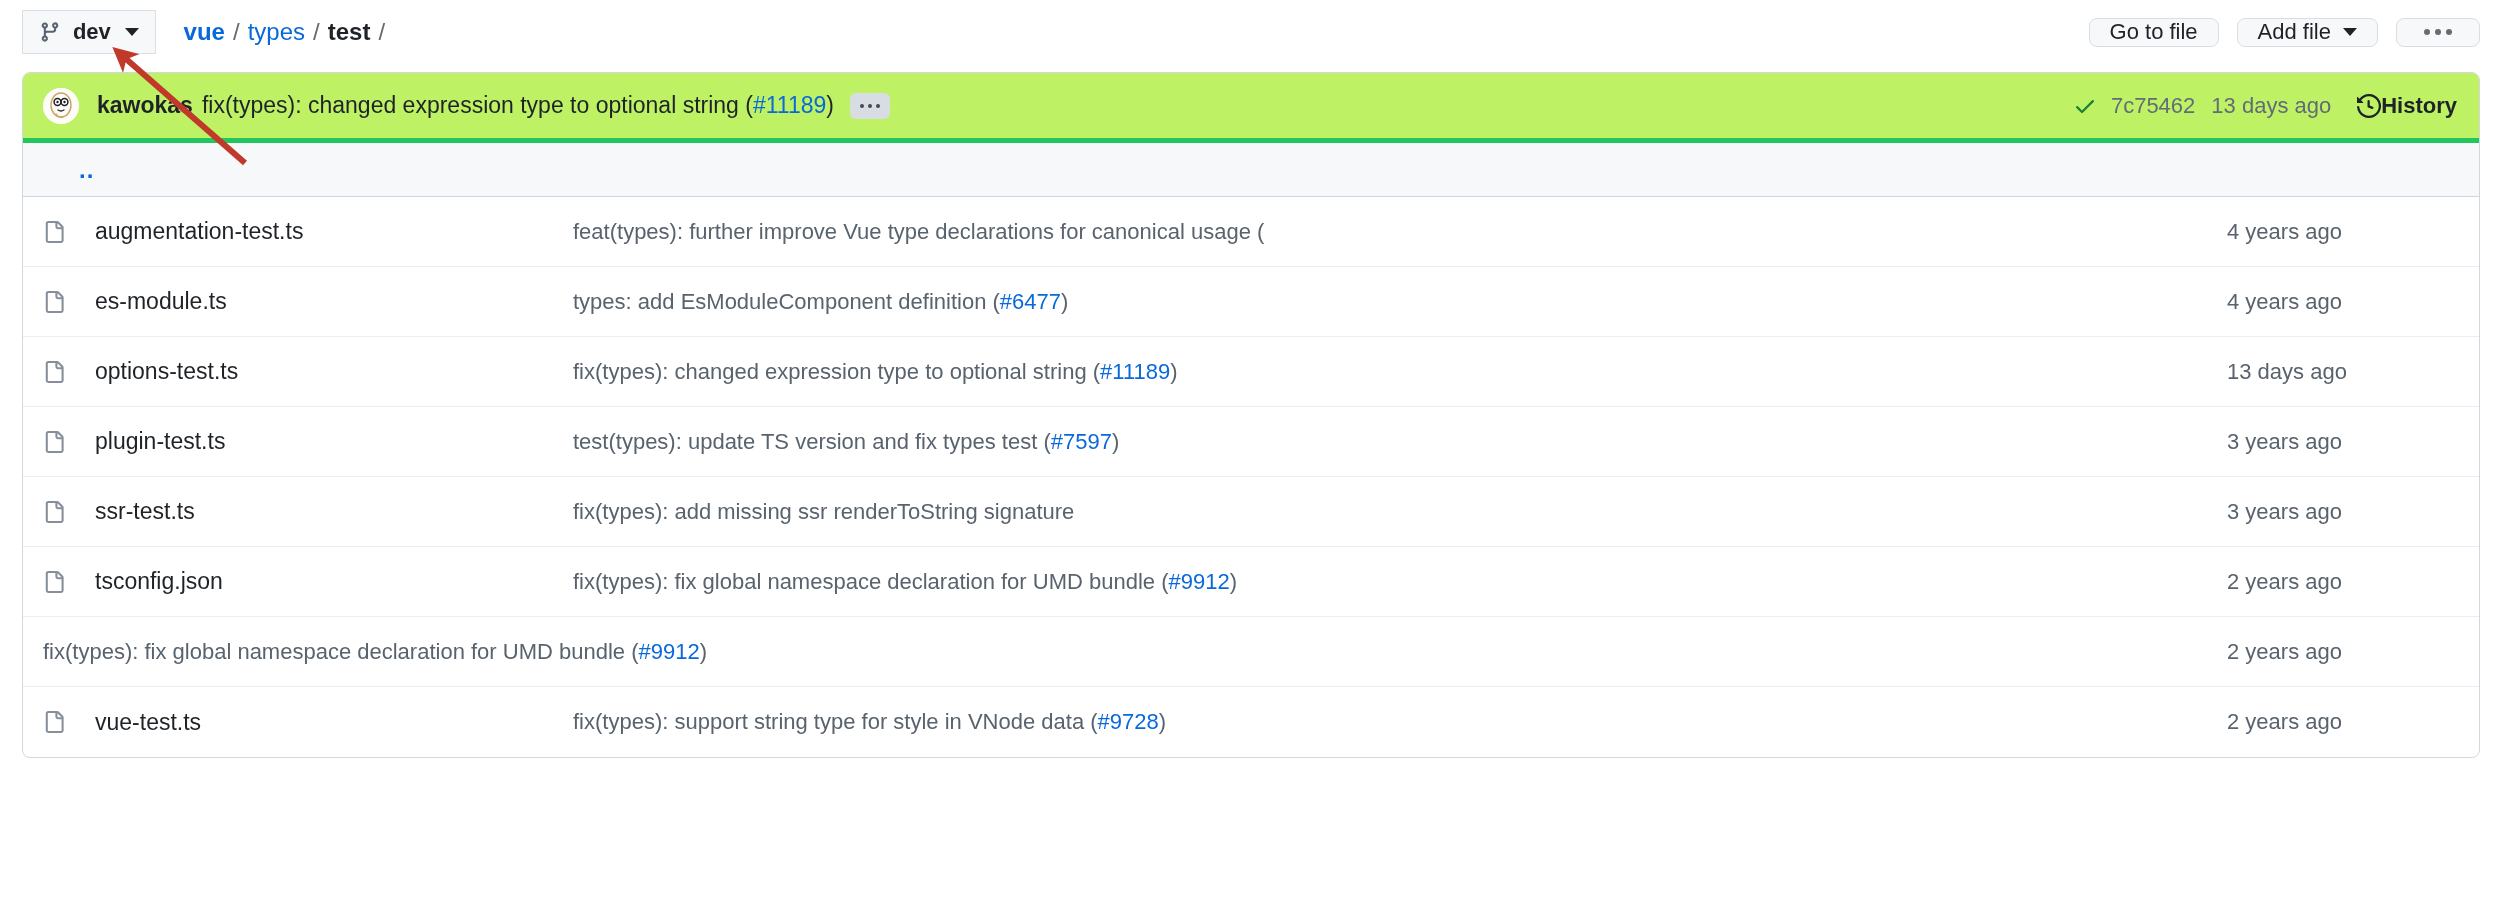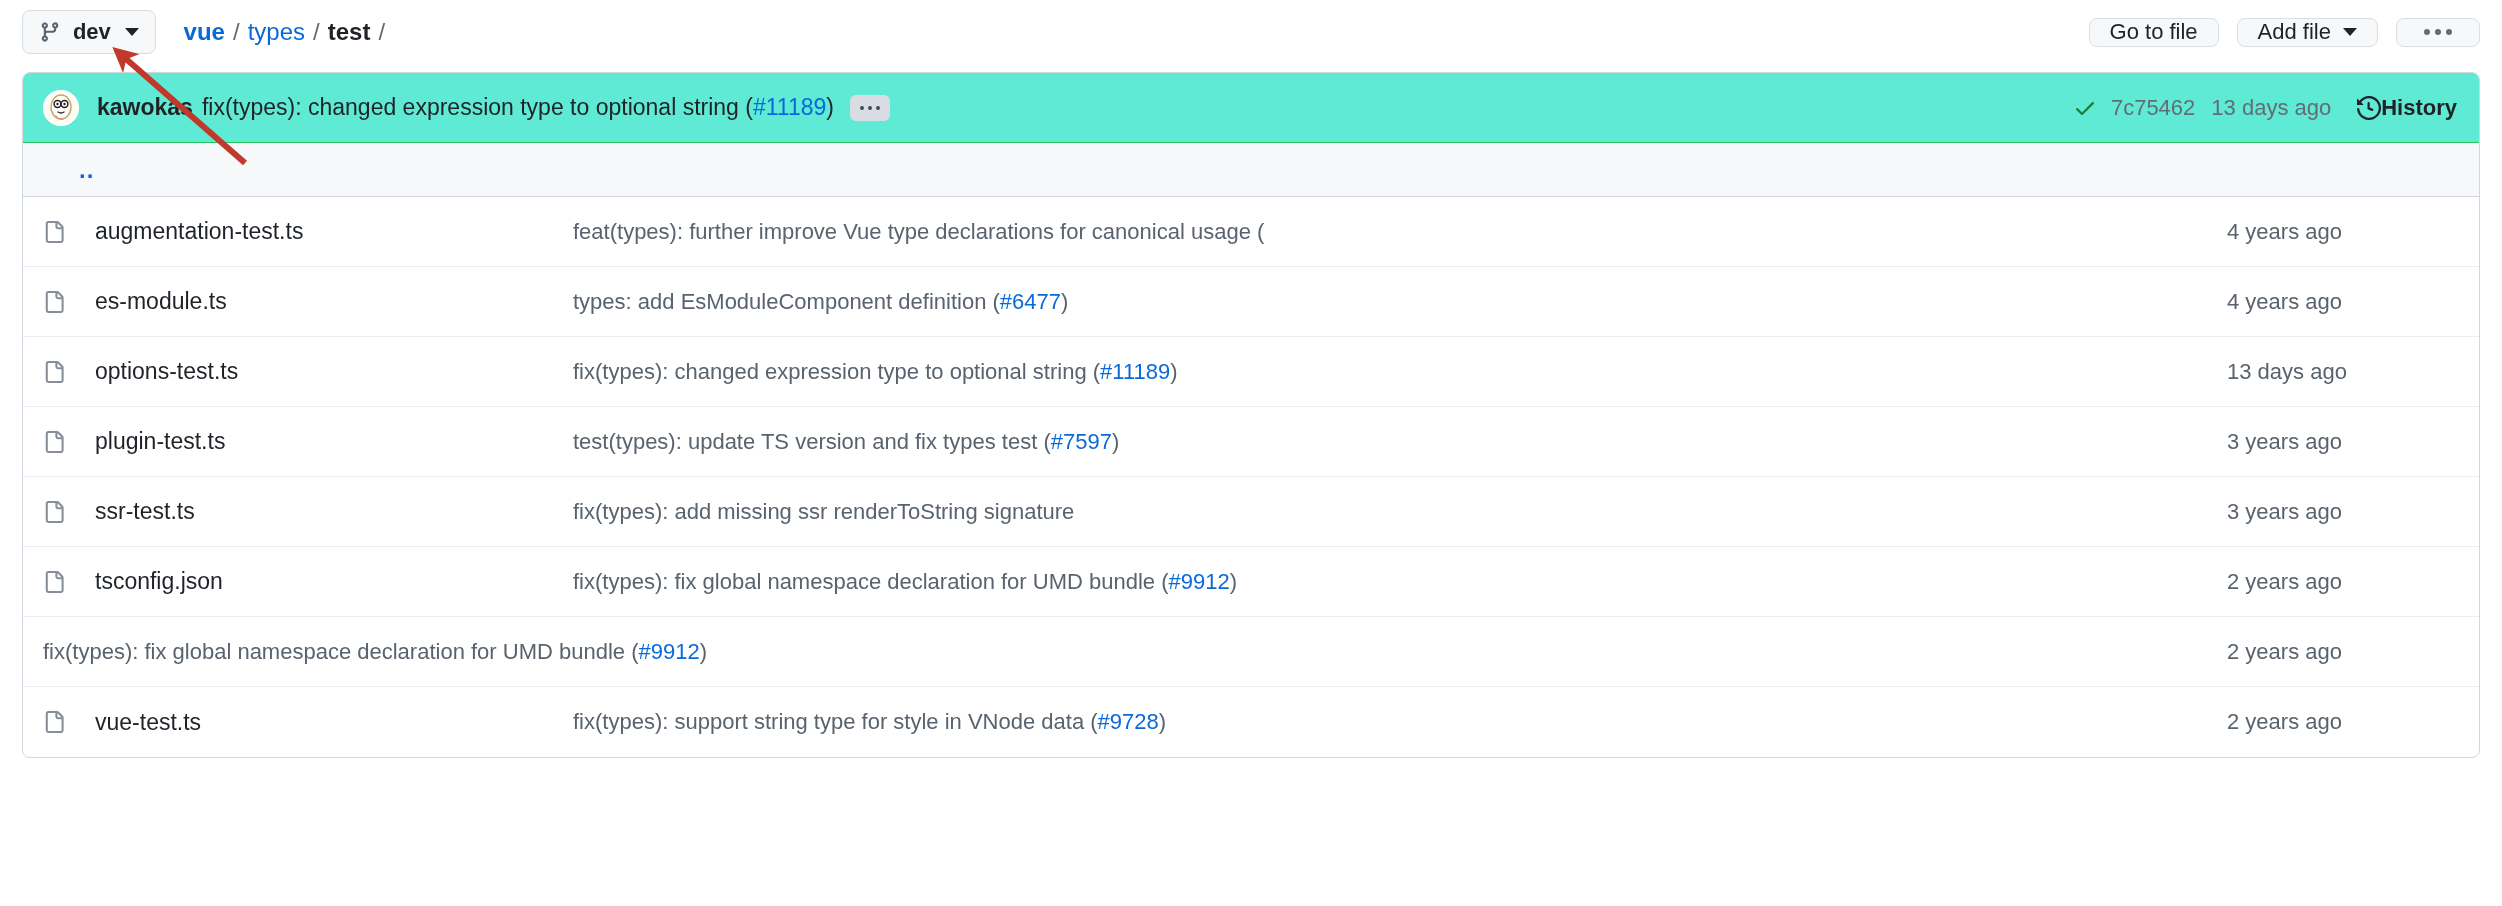--- a/index.html
+++ b/index.html
@@ -25,21 +25,21 @@
     display: flex;
     align-items: center;
   }
   .branch-btn {
     display: flex;
     align-items: center;
     gap: 12px;
     height: 44px;
     padding: 0 16px 0 16px;
     border: 1px solid #d8dee4;
-    border-radius: 8px;
+    border-radius: 0;
     background: #f6f8fa;
     cursor: pointer;
     min-width: 120px;
   }
   .branch-btn .branch-icon { display: flex; align-items: center; }
   .branch-name {
     font-size: 22px;
     font-weight: 600;
     color: #1f2328;
     letter-spacing: -0.1px;
@@ -118,22 +118,22 @@
     border: 1px solid #d0d7de;
     border-radius: 8px;
     overflow: hidden;
     background: #fff;
   }
 
   
   .commit-bar {
     display: flex;
     align-items: center;
-    background: #5eead4;
-    border-bottom: 1px solid #22c55e;
+    background: #bef264;
+    border-bottom: 5px solid #22c55e;
     height: 70px;
     padding: 0 22px 0 20px;
     justify-content: flex-end;
   }
   .avatar {
     width: 36px; height: 36px;
     border-radius: 50%;
     background: #fdfcf8;
     flex: 0 0 36px;
     overflow: hidden;

